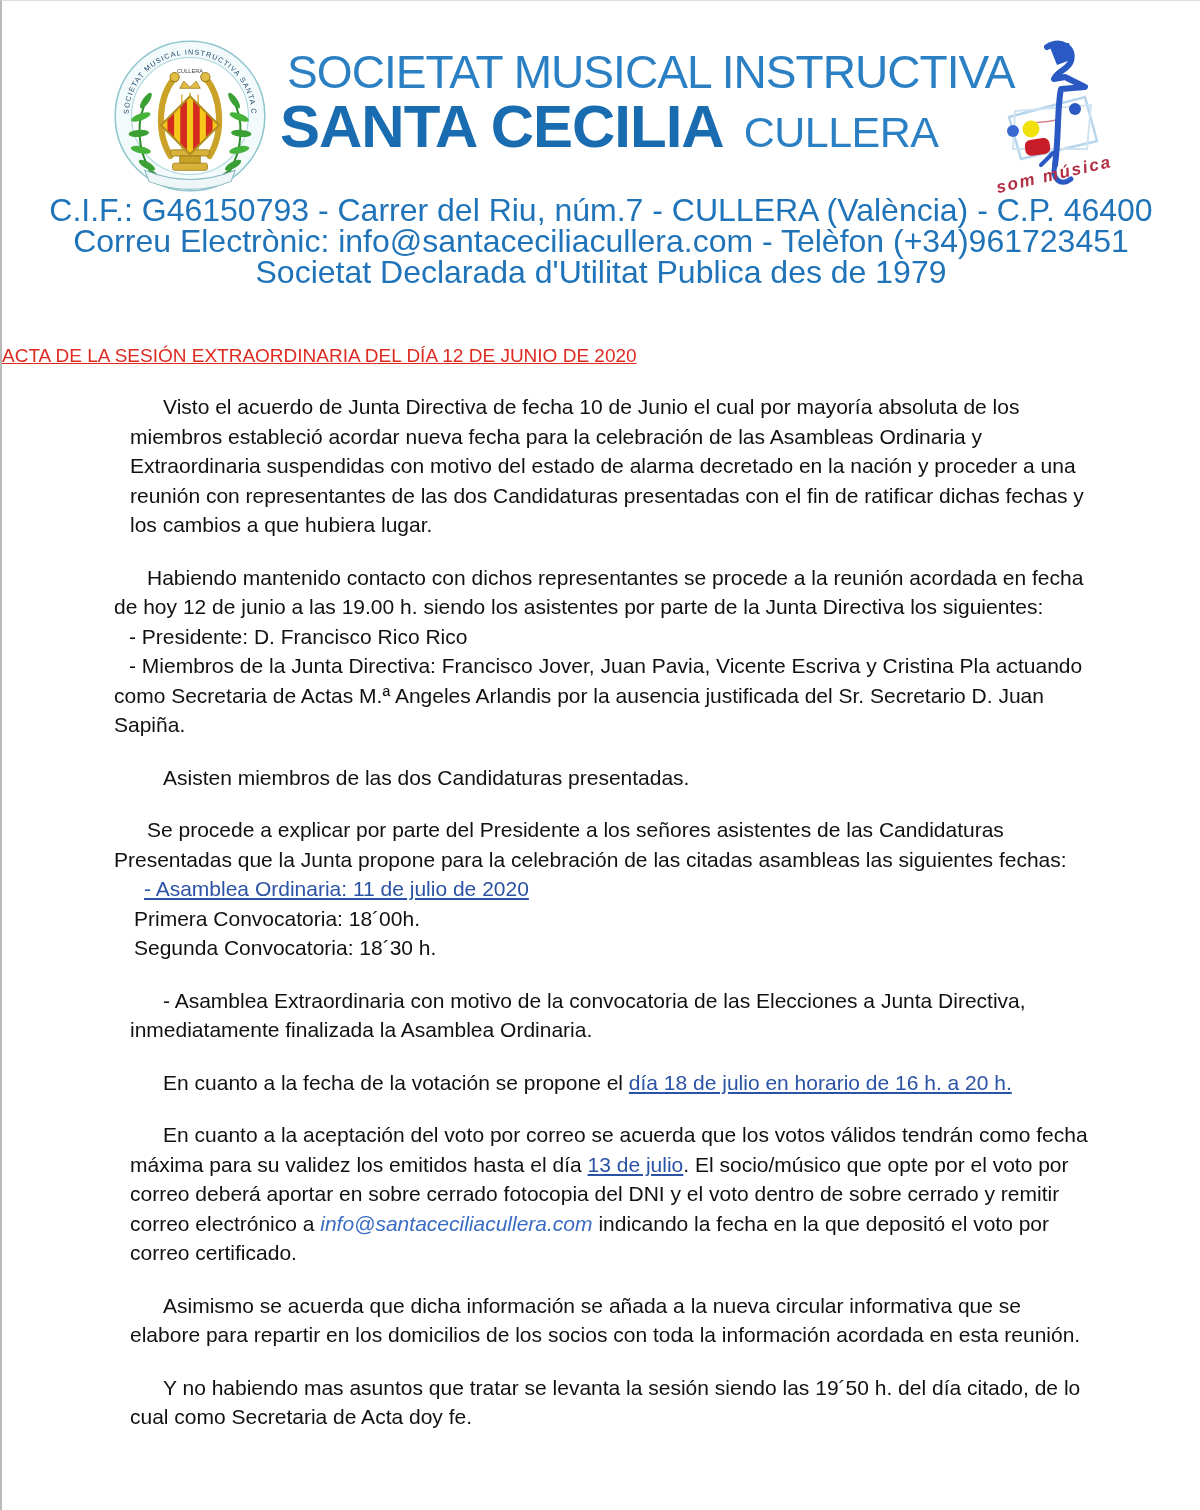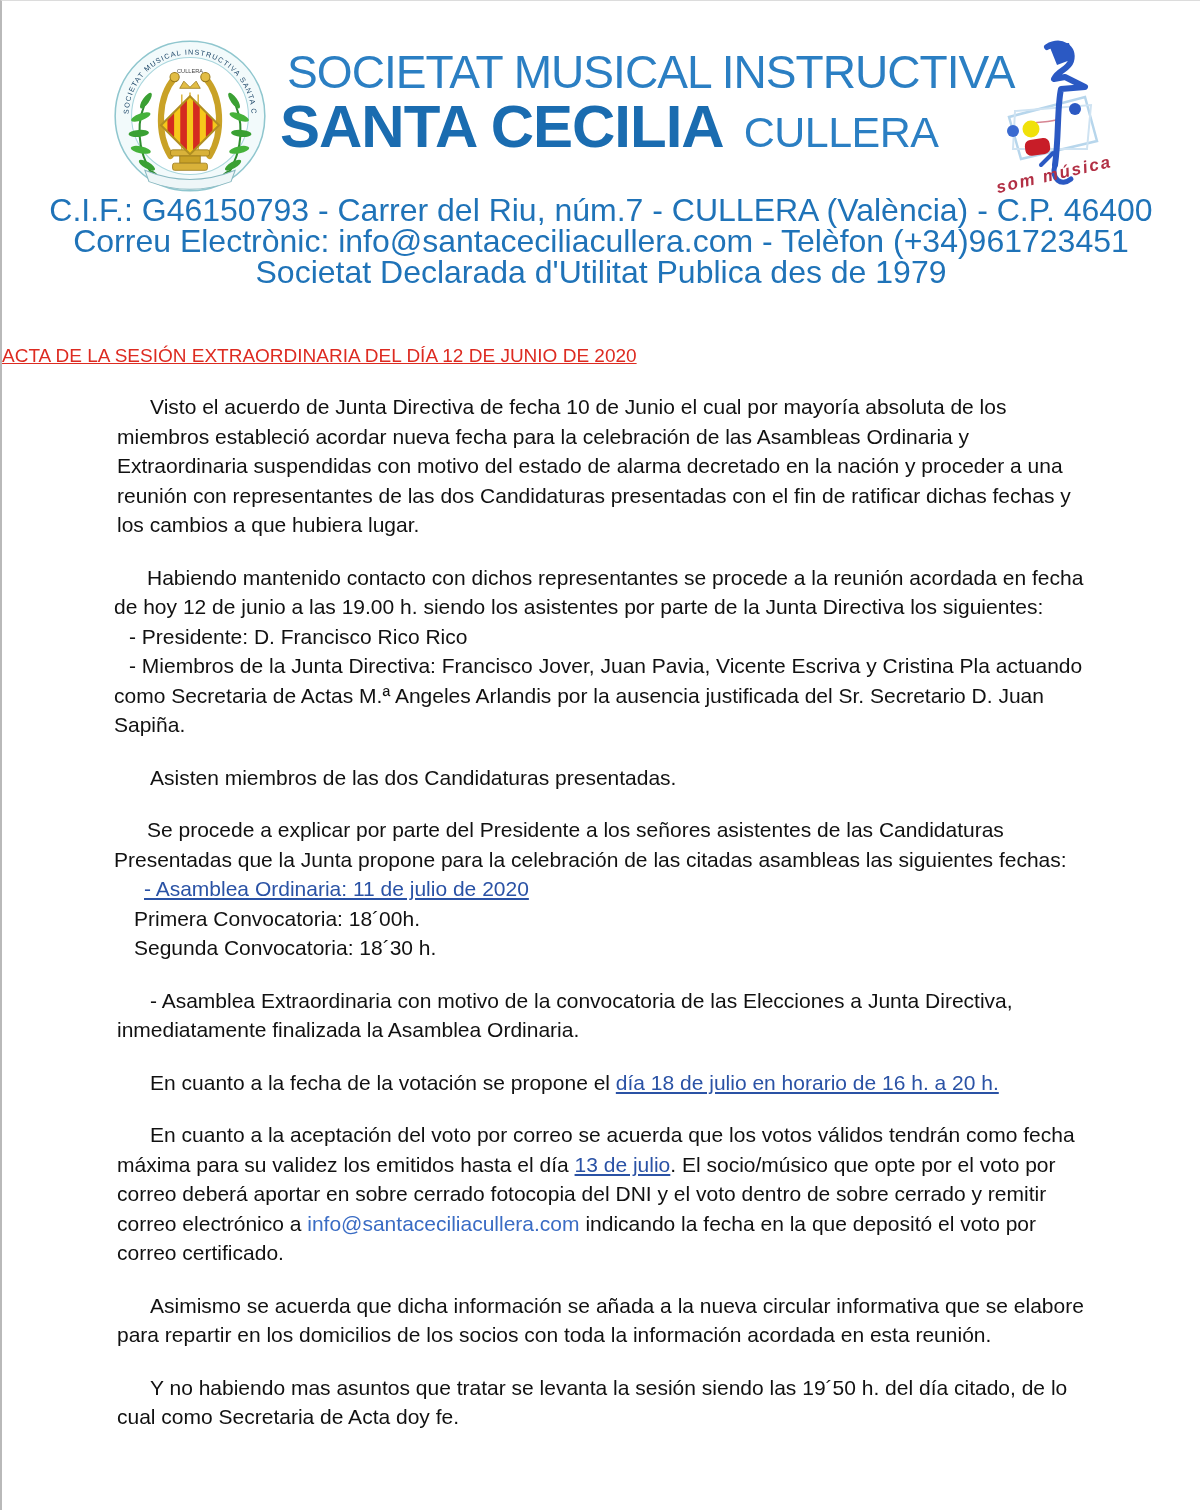--- a/index.html
+++ b/index.html
@@ -45,27 +45,27 @@
     font-size:19px;
     text-decoration:underline;
     letter-spacing:0;
   }
   .body-text{
     width:975px;
     margin-left:112px;
     font-size:21px;
     line-height:29.5px;
   }
-  .body-text p{margin:0 0 23px 3px;}
+  .body-text p{margin:0 0 23px 16px;}
   .indent{text-indent:33px;}
   .list-line{text-indent:15px;margin:0;}
   .sub-line{text-indent:20px;margin:0;}
   .link-line{text-indent:30px;margin:0;}
   .blue-link{color:#2a52a5;text-decoration:underline;cursor:pointer;}
-  .email-link{color:#3a6cc4;text-decoration:none;cursor:pointer;}
+  .email-link{color:#3a6cc4;text-decoration:none;cursor:pointer;font-style:italic;}
   .mb{margin-bottom:23px;}
 </style>
 </head>
 <body>
 
 <div class="page">
 
   <div class="masthead">
 
     <svg class="crest" viewBox="0 0 152 158">

